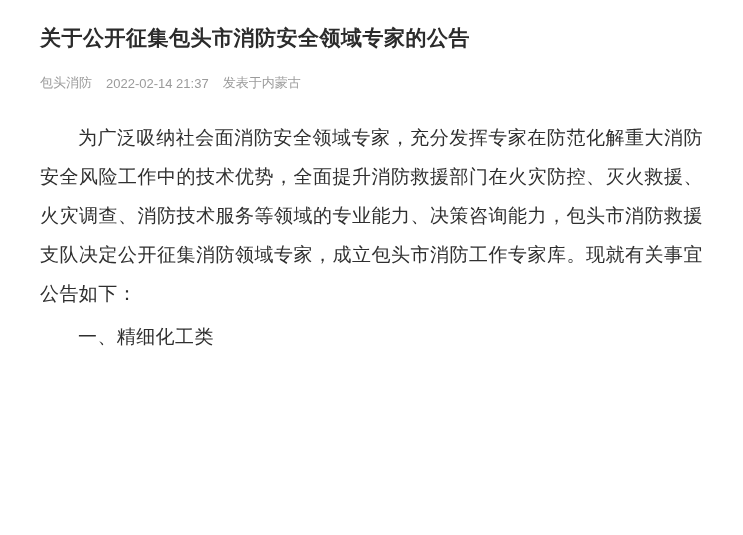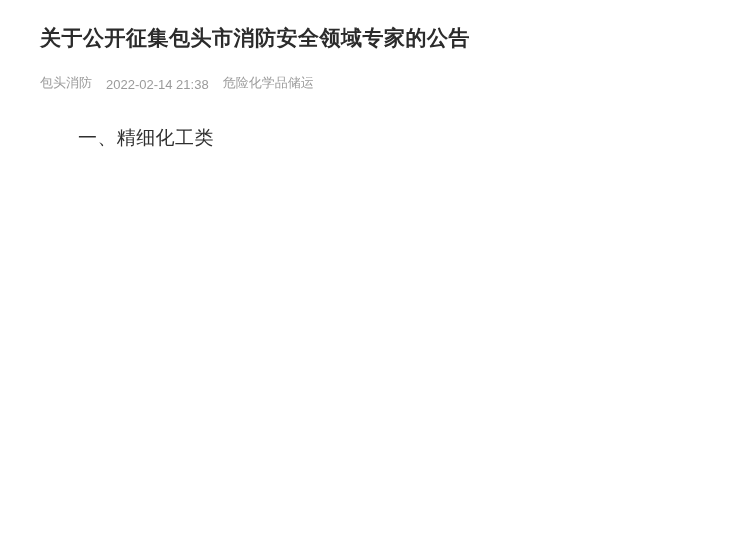--- a/index.html
+++ b/index.html
@@ -24,21 +24,21 @@
   .article-title {
     font-size: 21px;
     line-height: 32px;
     font-weight: 700;
     color: #2b2b2b;
     letter-spacing: 0.5px;
     margin: 0 0 20px 0;
   }
   .meta-row {
     display: flex;
-    align-items: flex-end;
+    align-items: center;
     gap: 14px;
     font-size: 13px;
     color: #9b9b9b;
     margin-bottom: 26px;
   }
   .meta-account {
     color: #9b9b9b;
   }
   .meta-time {
     color: #9b9b9b;
@@ -69,21 +69,22 @@
 </style>
 </head>
 <body>
 
 <div class="article">
 
   <h1 class="article-title">关于公开征集包头市消防安全领域专家的公告</h1>
 
   <div class="meta-row">
     <span class="meta-account">包头消防</span>
-    <span class="meta-time">2022-02-14 21:38</span>
-    <span class="meta-location">危险化学品储运</span>
+    <span class="meta-time">2022-02-14 21:37</span>
+    <span class="meta-location">发表于内蒙古</span>
   </div>
 
   <div class="body-text">
+    <p class="indent">为广泛吸纳社会面消防安全领域专家，充分发挥专家在防范化解重大消防安全风险工作中的技术优势，全面提升消防救援部门在火灾防控、灭火救援、火灾调查、消防技术服务等领域的专业能力、决策咨询能力，包头市消防救援支队决定公开征集消防领域专家，成立包头市消防工作专家库。现就有关事宜公告如下：</p>
     <p class="section-heading">一、精细化工类</p>
   </div>
 
 </div>
 
 </body></html>

